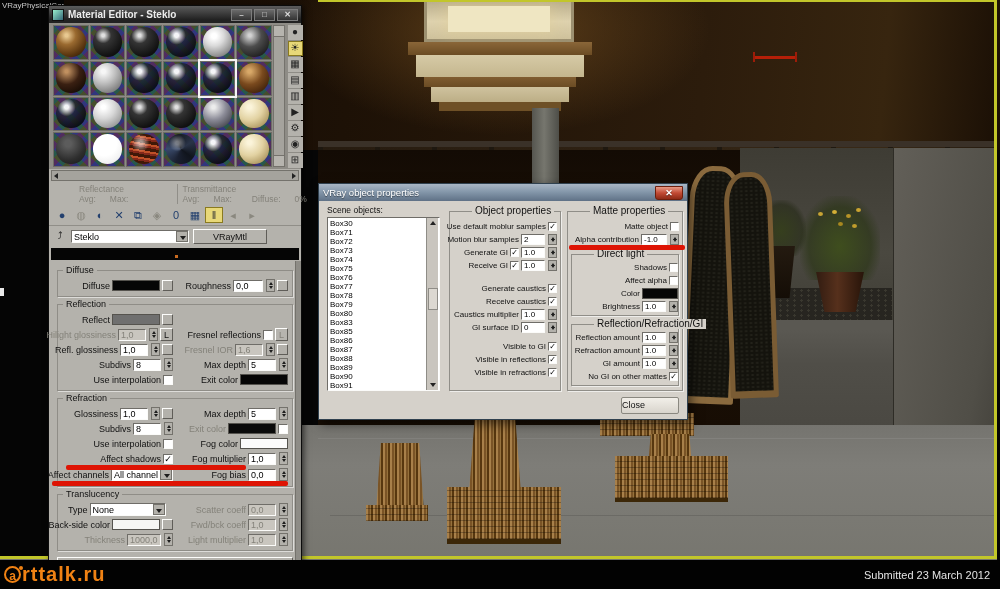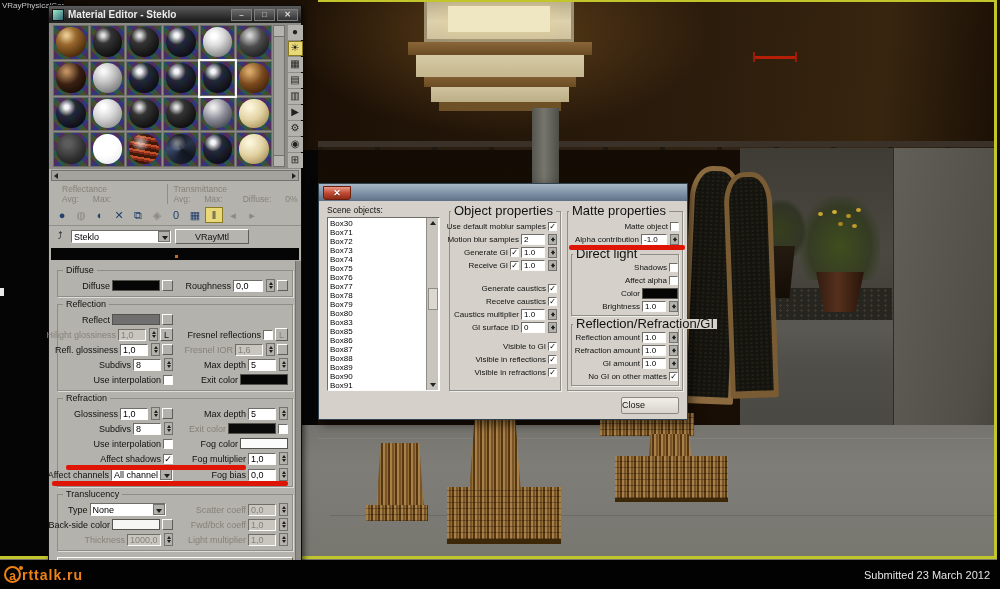--- a/index.html
+++ b/index.html
@@ -129,21 +129,21 @@
   .vscroll{position:absolute;left:224px;top:2px;width:12px;height:142px;background:#a5a39d;border:1px solid #74726c;}
   .vscroll .sbtn{height:11px;border-bottom:1px solid #74726c;background:#b6b4ae;position:relative;}
   .vscroll .sbtn.bottom{position:absolute;bottom:0;width:100%;border-top:1px solid #74726c;border-bottom:none;}
   .side-tools{position:absolute;left:238px;top:0px;width:16px;height:146px;display:flex;flex-direction:column;align-items:center;padding-top:2px;}
   .stool{width:15px;height:15px;font-size:10px;line-height:14px;text-align:center;color:#222;margin-bottom:1px;background:#b4b2ac;}
   .stool.active{background:#e8d878;border:1px solid #8a7a20;line-height:12px;}
   .hscroll{height:11px;margin:1px 2px 0 2px;background:#a5a39d;border:1px solid #74726c;position:relative;}
   .hscroll::before,.hscroll::after{content:"";position:absolute;top:2px;}
   .hscroll::before{left:2px;border-top:3px solid transparent;border-bottom:3px solid transparent;border-right:4px solid #222;}
   .hscroll::after{right:2px;border-top:3px solid transparent;border-bottom:3px solid transparent;border-left:4px solid #222;}
-  .stats{display:flex;color:#84827a;font-size:8.5px;padding:3px 4px 1px 8px;}
+  .stats{display:flex;color:#84827a;font-size:8.5px;padding:3px 4px 1px 25px;}
   .stats .scol{width:46%;border-left:1px solid #908e88;padding-left:5px;}
   .stats .scol:first-child{border-left:none;}
   .stats .l2{display:flex;gap:14px;}
   .diffpct{margin-left:6px;white-space:nowrap;}
   .tools{display:flex;align-items:center;padding:2px 2px 2px 4px;gap:1px;border-bottom:1px solid #908e88;}
   .tool{width:18px;height:16px;background:#b4b2ac;border:1px solid transparent;color:#23406e;font-size:11px;line-height:15px;text-align:center;flex:none;}
   .tool.hl{background:#e8d878;border:1px solid #8a7a20;color:#333;}
   .tool.gr{color:#8a887f;}
   .namerow{display:flex;align-items:center;padding:3px 4px;gap:4px;}
   .pick{width:14px;height:13px;font-size:10px;line-height:12px;text-align:center;color:#111;}
@@ -169,40 +169,40 @@
   .dlg-body{position:relative;height:219px;font-size:8.5px;color:#111;}
   .objlabel{position:absolute;left:8px;top:4px;}
   .listbox{position:absolute;left:8px;top:16px;width:113px;height:174px;background:#fff;border:1px solid;border-color:#6f6d68 #fbfbf9 #fbfbf9 #6f6d68;overflow:hidden;padding:1px 0 0 2px;}
   .lobj{font-size:8px;line-height:9px;color:#000;white-space:nowrap;}
   .list-scroll{position:absolute;left:107px;top:17px;width:12px;height:172px;background:#c9c5be;border-left:1px solid #8f8d87;}
   .list-scroll .thumb{position:absolute;left:1px;top:70px;width:10px;height:22px;background:#dcd8d1;border:1px solid #8f8d87;}
   .list-scroll .sar{position:absolute;left:3px;width:0;height:0;border-left:3px solid transparent;border-right:3px solid transparent;}
   .sar.up{top:3px;border-bottom:4px solid #222;}
   .sar.down{bottom:3px;border-top:4px solid #222;}
   .dgrp{position:absolute;border:1px solid #908e88;box-shadow:1px 1px 0 rgba(255,255,255,.6);}
-  .dgt{position:absolute;top:-6px;left:1px;background:#d5d1ca;padding:0 3px;font-size:13px;line-height:10px;white-space:nowrap;}
+  .dgt{position:absolute;top:-6px;left:22px;background:#d5d1ca;padding:0 3px;font-size:10px;line-height:10px;white-space:nowrap;}
   .grp-obj{left:130px;top:10px;width:112px;height:180px;padding:8px 3px 2px 2px;}
   .grp-matte{left:248px;top:10px;width:116px;height:180px;padding:8px 3px 2px 3px;}
   .drow{display:flex;align-items:center;justify-content:flex-end;height:13px;font-size:8px;gap:2px;position:relative;}
   .drow .fld{height:11px;font-size:8px;}
   .drow .sp{height:11px;}
   .drow .cb{width:9px;height:9px;line-height:8px;font-size:8px;}
   .subgrp{position:relative;border:1px solid #908e88;box-shadow:1px 1px 0 rgba(255,255,255,.6);margin:8px 0 0 0;padding:6px 0 2px 0;}
   .gap6{height:6px;}.gap10{height:10px;}
   .selrow{position:absolute;left:8px;bottom:6px;display:flex;align-items:center;gap:4px;font-size:8.5px;}
   .closebtn{position:absolute;right:8px;bottom:6px;width:58px;height:17px;background:linear-gradient(180deg,#f2efe9,#d8d4cc);
     border:1px solid #8a8880;border-radius:2px;font-size:9px;text-align:left;line-height:15px;color:#111;}
 
   
   .statusbar{position:absolute;left:0;top:560px;width:1000px;height:29px;background:#020202;display:flex;align-items:center;z-index:20;}
   .logo{display:flex;align-items:center;margin-left:4px;}
   .logo-a{width:17px;height:17px;border:2.5px solid #f08214;border-radius:50%;color:#f08214;font-weight:bold;
     font-size:12px;line-height:16px;text-align:center;margin-right:1px;position:relative;}
   .logo-a::after{content:"";position:absolute;right:-4px;top:-2px;width:4px;height:4px;background:#f08214;border-radius:50%;}
-  .logo-rest{color:#f08214;font-weight:bold;font-size:14px;letter-spacing:1px;}
+  .logo-rest{color:#f08214;font-weight:bold;font-size:20px;letter-spacing:1px;}
   .submitted{margin-left:auto;margin-right:10px;color:#e4e4e4;font-size:11px;}
 </style>
 </head>
 <body>
 
 <div id="stage">
 
   <div class="scene">
     <div class="abs ceiling"></div>
     <div class="abs red-dash"></div>
@@ -325,21 +325,21 @@
       <span class="tool">⧉</span>
       <span class="tool gr">◈</span>
       <span class="tool">0</span>
       <span class="tool">▦</span>
       <span class="tool hl">‖</span>
       <span class="tool gr">◂</span>
       <span class="tool gr">▸</span>
     </div>
     <div class="namerow">
       <span class="pick">⤴</span>
-      <span class="dd" style="width:100px;">
+      <span class="dd" style="width:118px;">
         <span>Steklo</span>
         <span class="dda"></span>
       </span>
       <span class="btn3" style="width:74px;height:15px;">VRayMtl</span>
     </div>
     <div class="black-bar"></div>
 
     <div class="rollouts">
 
       <div class="grp">
@@ -531,20 +531,21 @@
       <div class="rollhdr">
         
         
       </div>
 
     </div>
   </div>
 
   <div class="dlg">
     <div class="dlg-title">
+      <span class="dlg-title-text">VRay object properties</span>
       <span class="xbtn">✕</span>
     </div>
     <div class="dlg-body">
       <span class="objlabel">Scene objects:</span>
       <div class="listbox">
           <div class="lobj">Box30</div>
           <div class="lobj">Box71</div>
           <div class="lobj">Box72</div>
           <div class="lobj">Box73</div>
           <div class="lobj">Box74</div>

